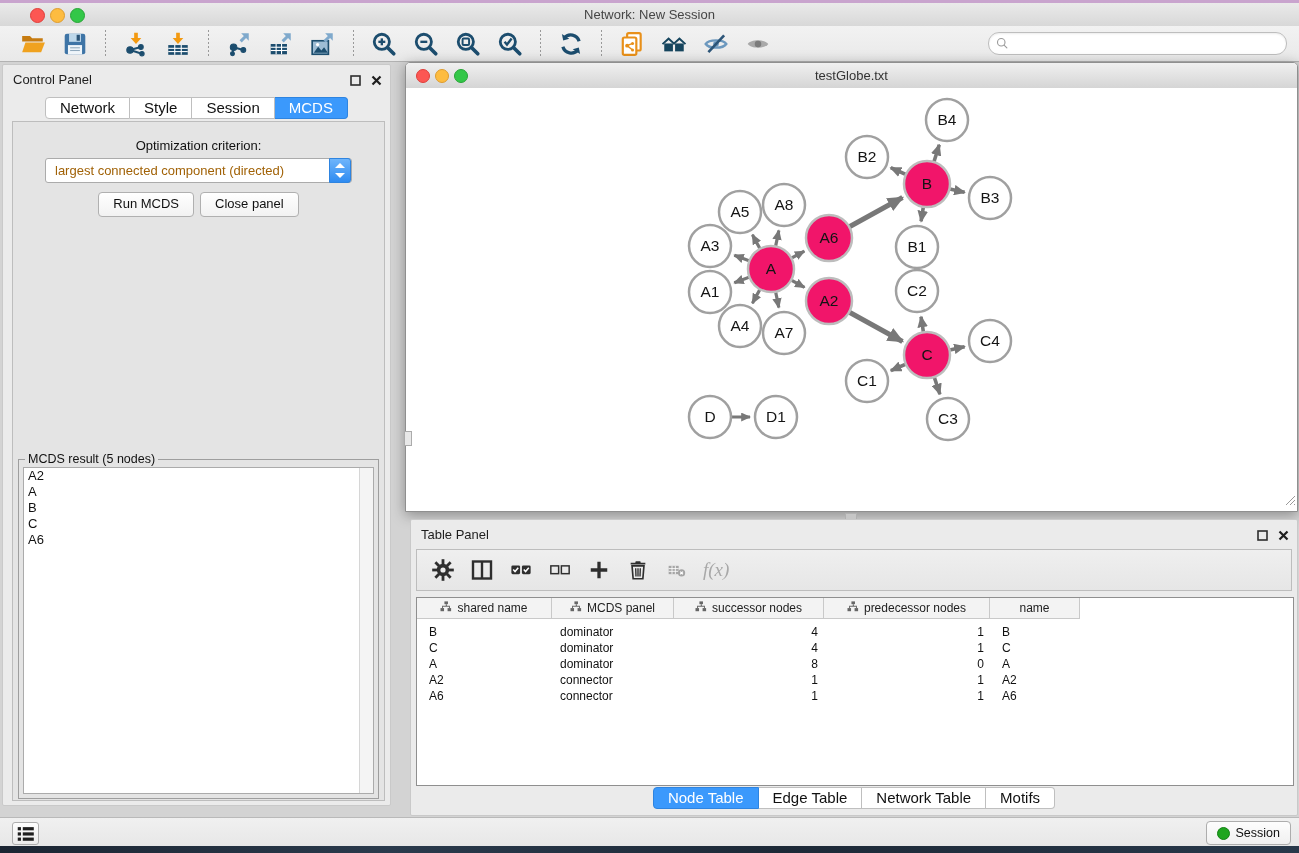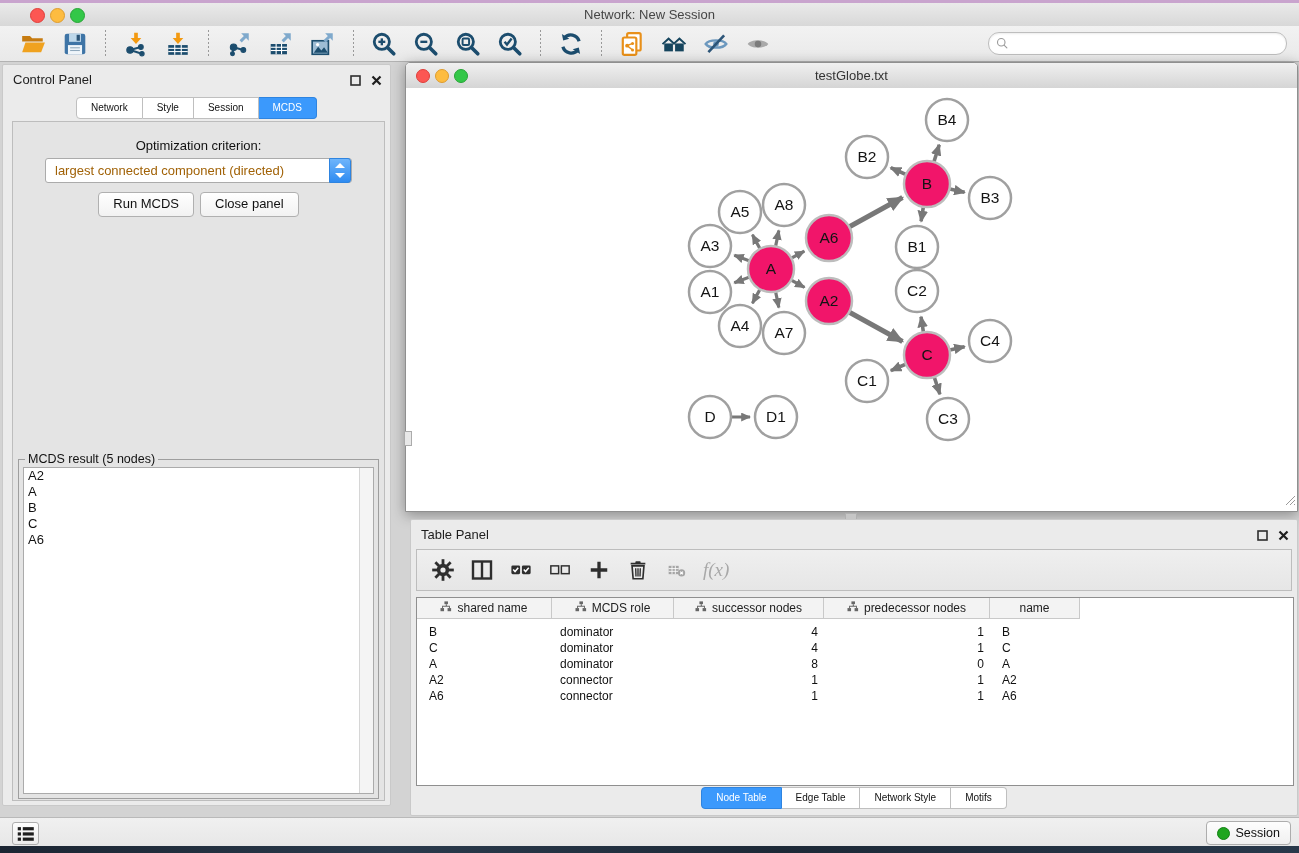--- a/index.html
+++ b/index.html
@@ -22,21 +22,21 @@
   .search-wrap{margin-left:auto;position:relative;width:297px;height:21px;background:#fff;border:1px solid #BEBEBE;border-radius:11px;box-shadow:inset 0 1px 2px rgba(0,0,0,.08);}
   .search-wrap svg{position:absolute;left:6px;top:3px;}
   .search-input{position:absolute;left:24px;top:1px;width:262px;height:17px;border:none;outline:none;font-size:12px;background:transparent;}
 
   
   .control-panel{left:2px;top:64px;width:389px;height:742px;background:#EBEBEB;border:1px solid #C9C9C9;border-radius:2px;box-sizing:border-box;}
   .panel-head{position:relative;height:27px;}
   .panel-title{position:absolute;left:10px;top:7px;font-size:13px;color:#1E1E1E;}
   .panel-btns{position:absolute;right:8px;top:7px;display:flex;gap:10px;align-items:center;}
   .seg-tabs{position:absolute;left:0;right:0;display:flex;justify-content:center;}
-  .seg{height:20px;line-height:20px;background:#fff;border:1px solid #BFBFBF;border-left:none;font-size:10px;color:#111;
+  .seg{height:20px;line-height:20px;background:#fff;border:1px solid #BFBFBF;border-left:none;font-size:15px;color:#111;
        padding:0 14px;text-align:center;cursor:default;}
   .seg:first-child{border-left:1px solid #BFBFBF;border-radius:4px 0 0 4px;}
   .seg:last-child{border-radius:0 4px 4px 0;}
   .seg.sel{background:#3B99FC;border-color:#2E84E0;color:#fff;}
   .cp-inner{position:absolute;left:9px;top:56px;width:371px;height:678px;background:#E4E4E4;border:1px solid #BDBDBD;}
   .opt-label{position:absolute;left:0;right:0;top:16px;text-align:center;font-size:13px;color:#111;}
   .opt-select{position:absolute;left:32px;top:36px;width:305px;height:23px;background:#fff;border:1px solid #ABABAB;border-radius:3px;}
   .opt-select-text{position:absolute;left:9px;top:4px;font-size:13px;color:#a16207;white-space:nowrap;}
   .opt-stepper{position:absolute;right:0;top:-1px;width:20px;height:23px;background:linear-gradient(#6FB5FB,#2E8BF1);border-radius:0 3px 3px 0;border:1px solid #2E84E0;}
   .chev{position:absolute;left:5px;width:0;height:0;border-left:5px solid transparent;border-right:5px solid transparent;}
@@ -531,21 +531,21 @@
           </div>
           <div class="th-cell" style="width: 122px;">
             <span><svg width="12" height="11" viewBox="0 0 15 14">
                 <g fill="#666">
                   <rect x="5.5" y="0.5" width="4.5" height="3.5"></rect>
                   <rect x="0.5" y="9" width="4.5" height="4"></rect>
                   <rect x="9.5" y="9" width="4.5" height="4"></rect>
                   <path d="M7.2 4v2.2H2.5V9h1.2V7.4h7.6V9h1.2V6.2H8.6V4z"></path>
                 </g>
               </svg></span>
-            <span>MCDS role</span>
+            <span>MCDS panel</span>
           </div>
           <div class="th-cell" style="width: 150px;">
             <span><svg width="12" height="11" viewBox="0 0 15 14">
                 <g fill="#666">
                   <rect x="5.5" y="0.5" width="4.5" height="3.5"></rect>
                   <rect x="0.5" y="9" width="4.5" height="4"></rect>
                   <rect x="9.5" y="9" width="4.5" height="4"></rect>
                   <path d="M7.2 4v2.2H2.5V9h1.2V7.4h7.6V9h1.2V6.2H8.6V4z"></path>
                 </g>
               </svg></span>
@@ -600,21 +600,21 @@
             <div class="td-cell" style="width: 122px; text-align: left; padding: 0px 0px 0px 8px;">connector</div>
             <div class="td-cell" style="width: 150px; text-align: right; padding: 0px 6px 0px 0px;">1</div>
             <div class="td-cell" style="width: 166px; text-align: right; padding: 0px 6px 0px 0px;">1</div>
             <div class="td-cell" style="width: 90px; text-align: left; padding: 0px 0px 0px 12px;">A6</div>
           </div>
         </div>
     </div>
     <div class="bottom-tabs seg-tabs" id="bottom-tabs" style="position:absolute;">
         <span class="seg sel">Node Table</span>
         <span class="seg">Edge Table</span>
-        <span class="seg">Network Style</span>
+        <span class="seg">Network Table</span>
         <span class="seg">Motifs</span>
       </div>
   </div>
 
   <div class="abs status-bar">
     <span class="list-btn">
       <svg width="22" height="22" viewBox="0 0 24 24">
           <g fill="#1E1E1E">
             <rect x="3" y="4.5" width="3.5" height="3.5"></rect>
             <rect x="8.5" y="4.5" width="12" height="3.5"></rect>

